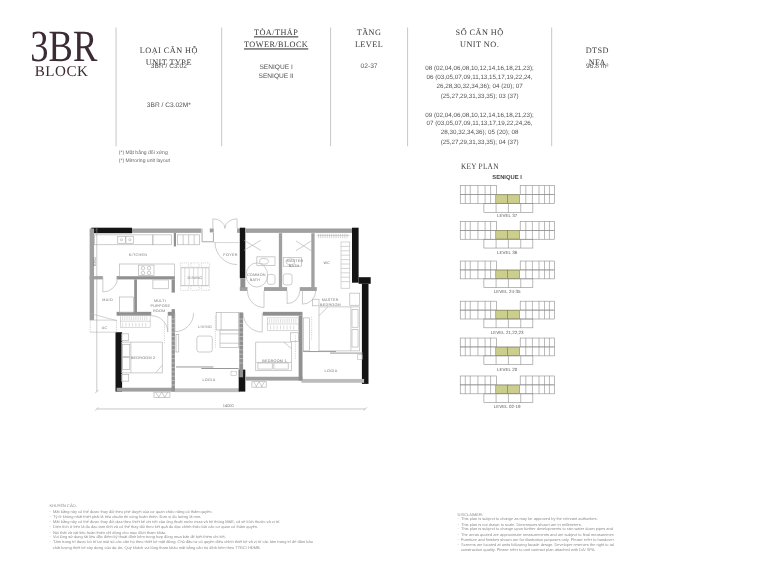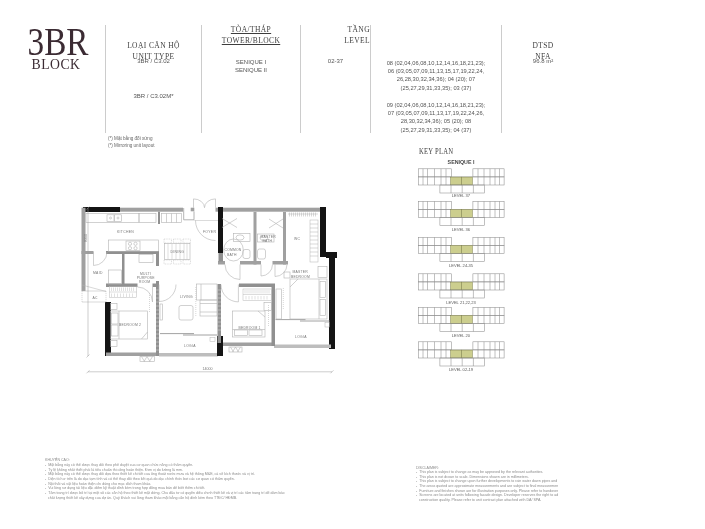--- a/index.html
+++ b/index.html
@@ -28,22 +28,23 @@
 <div class="div" style="left:370px;"></div>
 
 <div class="div" style="left:501px;"></div>
 
 <div class="div" style="left:584px;"></div>
 
 <div class="abs hd" style="left:106px;top:40px;width:95px;">LOẠI CĂN HỘ<br>UNIT TYPE</div>
 
 <div class="abs hd" style="left:202px;top:24px;width:98px;text-decoration:underline;">TÒA/THÁP<br>TOWER/BLOCK</div>
 
-<div class="abs hd" style="left:301px;top:24px;width:69px;text-align:right;">TẦNG<br>LEVEL</div>
-
+<div class="abs hd" style="left:301px;top:24px;width:69px;">TẦNG<br>LEVEL</div>
+
+<div class="abs hd" style="left:371px;top:24px;width:130px;">SỐ CĂN HỘ<br>UNIT NO.</div>
 
 <div class="abs hd" style="left:502px;top:24px;width:82px;margin-top:16px;">DTSD<br>NFA</div>
 
 
 <div class="abs val" style="left:106px;top:58px;width:95px;">3BR / C3.02</div>
 
 <div class="abs val" style="left:106px;top:93px;width:95px;">3BR / C3.02M*</div>
 
 <div class="abs val" style="left:202px;top:58px;width:98px;line-height:8px;">SENIQUE I<br>SENIQUE II</div>
 

